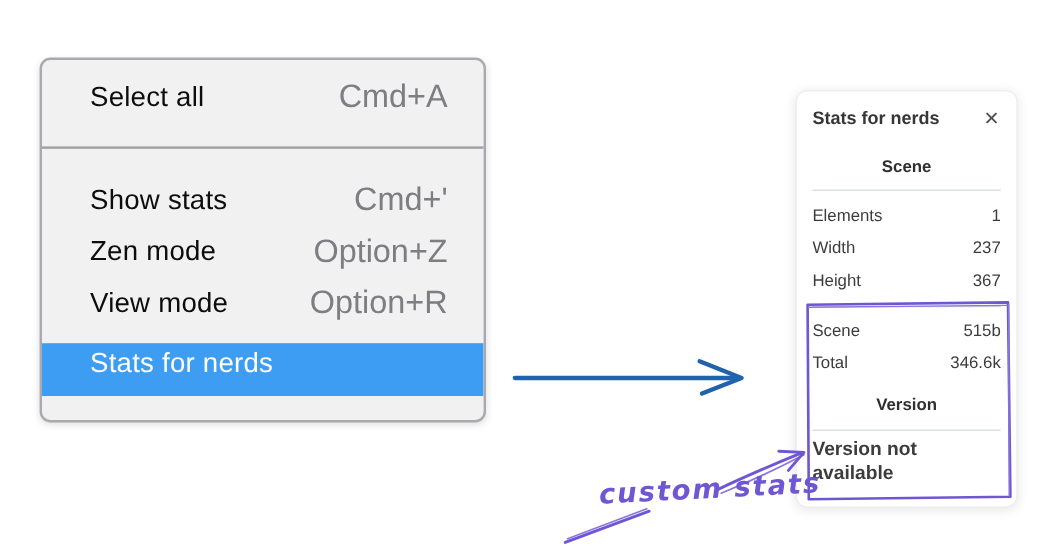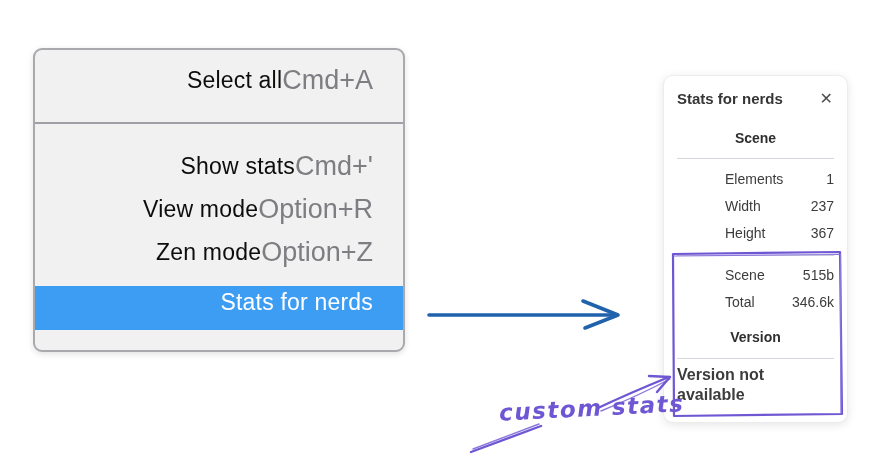--- a/index.html
+++ b/index.html
@@ -15,21 +15,21 @@
   .context-menu {
     position: absolute; left: 33px; top: 48px;
     width: 372px; height: 304px;
     background: #f1f1f2;
     border: 2px solid #a9a9ae;
     border-radius: 9px;
     box-shadow: 0 2px 6px rgba(0,0,0,0.12);
     overflow: hidden;
   }
   .menu-row {
-    display: flex; align-items: center; justify-content: flex-end;
+    display: flex; align-items: center; justify-content: space-between;
     padding: 0 30px 12px 40px;
     height: 43px;
     cursor: default;
   }
   .menu-row.first { height: 72px; }
   .menu-label { font-size: 23px; color: #0d0d0d; letter-spacing: 0.2px; }
   .menu-shortcut { font-size: 27px; color: #7d7d82; }
   .menu-divider { border-top: 2px solid #9fa0a5; }
   .menu-section2 { padding-top: 27px; }
   .menu-row.highlighted {
@@ -73,21 +73,21 @@
   .section-header.storage { margin-top: 10px; }
   .section-header.version { margin-top: 12px; }
   .panel-divider { border-top: 1px solid #d4d8dc; }
   .panel-divider.d1 { margin-top: 10px; }
   .panel-divider.d2 { margin-top: 9px; }
   .panel-divider.d3 { margin-top: 11px; }
   .stat-rows1 { margin-top: 6px; }
   .stat-rows2 { margin-top: 5px; }
   .stat-row {
     display: flex; align-items: center; justify-content: space-between;
-    height: 27px; font-size: 14px; margin-left: 48px;
+    height: 27px; font-size: 14px;
   }
   .stat-label { color: #3c3c3c; }
   .stat-value { color: #3c3c3c; }
   .version-note { margin-top: 6px; font-size: 16px; line-height: 20px; color: #3c3c3c; font-weight: bold; }
 
   
   .purple-box-svg { position: absolute; left: 666px; top: 246px; pointer-events: none; }
   .annot-arrow-svg { position: absolute; left: 465px; top: 368px; pointer-events: none; }
   .annot-text {
     position: absolute; left: 499px; top: 395px;
@@ -107,26 +107,26 @@
     <span class="menu-label">Select all</span>
     <span class="menu-shortcut">Cmd+A</span>
   </div>
   <div class="menu-divider"></div>
   <div class="menu-section2">
     <div class="menu-row">
       <span class="menu-label">Show stats</span>
       <span class="menu-shortcut">Cmd+'</span>
     </div>
     <div class="menu-row">
+      <span class="menu-label">Zen mode</span>
+      <span class="menu-shortcut">Option+Z</span>
+    </div>
+    <div class="menu-row">
       <span class="menu-label">View mode</span>
       <span class="menu-shortcut">Option+R</span>
-    </div>
-    <div class="menu-row">
-      <span class="menu-label">Zen mode</span>
-      <span class="menu-shortcut">Option+Z</span>
     </div>
     <div class="menu-row highlighted">
       <span class="menu-label">Stats for nerds</span>
     </div>
   </div>
 </div>
 
 <svg class="blue-arrow" width="200" height="40" viewBox="0 0 200 40">
   <path d="M3 19 L189 19" stroke="#2063ac" stroke-width="3.6" fill="none" stroke-linecap="round"></path>
   <path d="M157 5 L192 19 L159 32" stroke="#2063ac" stroke-width="3.6" fill="none" stroke-linecap="round" stroke-linejoin="round"></path>

